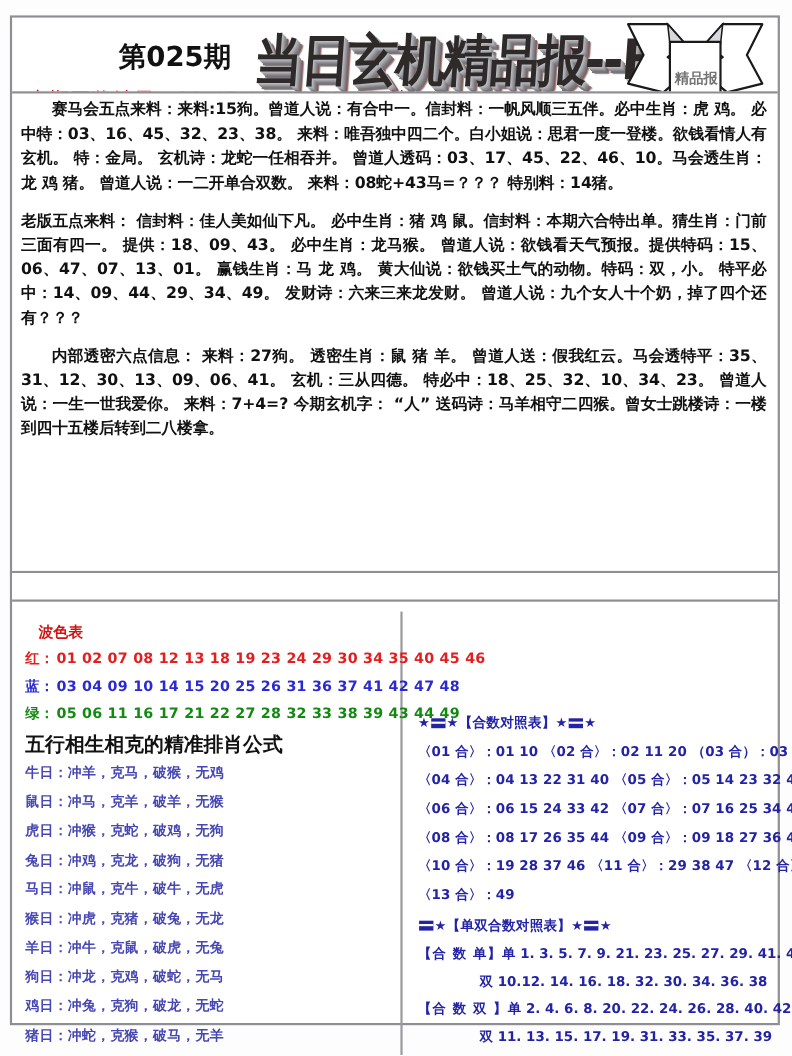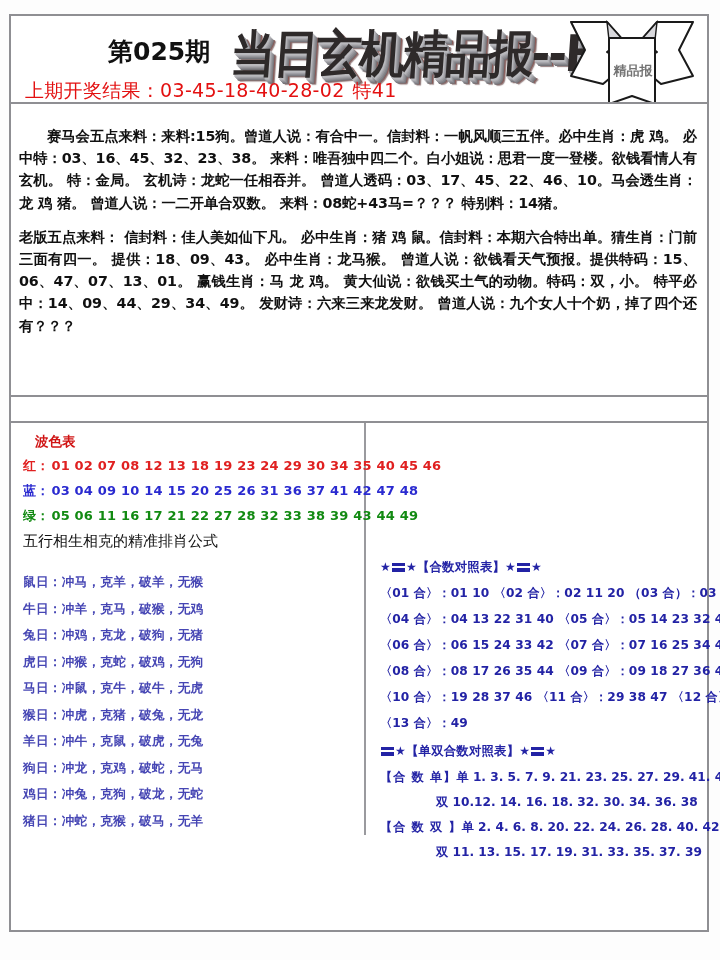--- a/index.html
+++ b/index.html
@@ -24,21 +24,21 @@
     width: 700px;
     height: 918px;
     border: 2px solid #8f8f93;
     background: #ffffff;
     box-sizing: border-box;
   }
 
   
   .header {
     position: relative;
-    height: 88px;
+    height: 69px;
     border-bottom: 2px solid #8f8f93;
     box-sizing: border-box;
     overflow: hidden;
   }
   .issue-no {
     position: absolute;
     left: 97px;
     top: 19px;
     font-size: 25px;
     font-weight: bold;
@@ -95,24 +95,24 @@
     width: 66px;
     text-align: center;
     font-size: 13px;
     font-weight: bold;
     color: #737373;
     letter-spacing: 0px;
   }
 
   
   .article {
-    padding: 21px 10px 2px 8px;
+    padding: 4px 10px 2px 8px;
     border-bottom: 2px solid #8f8f93;
     box-sizing: border-box;
-    height: 293px;
+    height: 436px;
   }
   .para {
     font-size: 14.3px;
     line-height: 22.2px;
     color: #111111;
     font-weight: bold;
     text-align: justify;
     font-family: "DejaVu Sans", "Liberation Sans", sans-serif;
     margin: 0 0 12px 0;
     letter-spacing: -0.1px;
@@ -125,20 +125,21 @@
     border-bottom: 2px solid #8f8f93;
     box-sizing: border-box;
     background: #ffffff;
   }
 
   
   .lower {
     display: flex;
     height: 412px;
     box-sizing: border-box;
+    align-items: flex-end;
   }
   .col-left {
     width: 355px;
     box-sizing: border-box;
     border-right: 2px solid #9a9a9e;
     padding: 8px 4px 0 12px;
   }
   .col-right {
     flex: 1;
     box-sizing: border-box;
@@ -159,24 +160,24 @@
     margin: 0 0 7px 0;
     white-space: nowrap;
     letter-spacing: 0.2px;
   }
   .wave-row .lbl { margin-right: 2px; }
   .wave-red   { color: #e02020; }
   .wave-blue  { color: #2a2ad0; }
   .wave-green { color: #128a12; }
 
   .formula-title {
-    font-size: 15px;
-    font-weight: normal;
+    font-size: 18px;
+    font-weight: bold;
     color: #111111;
-    margin: 4px 0 23px 0;
+    margin: 4px 0 5px 0;
   }
   .zodiac-line {
     font-size: 12.6px;
     font-weight: bold;
     color: #4646b4;
     margin: 0 0 9.5px 0;
     white-space: nowrap;
     letter-spacing: 0.3px;
   }
 
@@ -248,20 +249,21 @@
           <path d="M94,4 L78,22 L92,22 Z" fill="#d9d9dd" stroke="#1a1a1a" stroke-width="1.4"></path>
           <path d="M46,20 L92,20 L92,86 L69,78 L46,86 Z" fill="#ffffff" stroke="#1a1a1a" stroke-width="2" stroke-linejoin="round"></path>
         </svg>
         <div class="ribbon-label">精品报</div>
       </div>
     </div>
 
     <div class="article">
       <p class="para indent">赛马会五点来料：来料:15狗。曾道人说：有合中一。信封料：一帆风顺三五伴。必中生肖：虎 鸡。 必中特：03、16、45、32、23、38。 来料：唯吾独中四二个。白小姐说：思君一度一登楼。欲钱看情人有玄机。 特：金局。         玄机诗：龙蛇一任相吞并。 曾道人透码：03、17、45、22、46、10。马会透生肖：龙 鸡 猪。 曾道人说：一二开单合双数。 来料：08蛇+43马=？？？ 特别料：14猪。</p>
       <p class="para">老版五点来料： 信封料：佳人美如仙下凡。 必中生肖：猪 鸡 鼠。信封料：本期六合特出单。猜生肖：门前三面有四一。 提供：18、09、43。         必中生肖：龙马猴。 曾道人说：欲钱看天气预报。提供特码：15、06、47、07、13、01。 赢钱生肖：马 龙 鸡。 黄大仙说：欲钱买土气的动物。特码：双，小。 特平必中：14、09、44、29、34、49。 发财诗：六来三来龙发财。 曾道人说：九个女人十个奶，掉了四个还有？？？</p>
+      <p class="para indent">内部透密六点信息： 来料：27狗。      透密生肖：鼠 猪 羊。 曾道人送：假我红云。马会透特平：35、31、12、30、13、09、06、41。        玄机：三从四德。        特必中：18、25、32、10、34、23。 曾道人说：一生一世我爱你。 来料：7+4=? 今期玄机字： “人”       送码诗：马羊相守二四猴。曾女士跳楼诗：一楼到四十五楼后转到二八楼拿。</p>
     </div>
 
     <div class="spacer-bar"></div>
 
     <div class="lower">
 
       <div class="col-left">
 
         <div class="wave-title">波色表</div>
 
@@ -270,24 +272,24 @@
         </div>
         <div class="wave-row wave-blue">
           <span class="lbl">蓝：</span><span>03 04 09 10 14 15 20 25 26 31 36 37 41 42 47 48</span>
         </div>
         <div class="wave-row wave-green">
           <span class="lbl">绿：</span><span>05 06 11 16 17 21 22 27 28 32 33 38 39 43 44 49</span>
         </div>
 
         <div class="formula-title">五行相生相克的精准排肖公式</div>
 
+        <div class="zodiac-line">牛日：冲羊，克马，破猴，无鸡</div>
         <div class="zodiac-line">鼠日：冲马，克羊，破羊，无猴</div>
-        <div class="zodiac-line">牛日：冲羊，克马，破猴，无鸡</div>
+        <div class="zodiac-line">虎日：冲猴，克蛇，破鸡，无狗</div>
         <div class="zodiac-line">兔日：冲鸡，克龙，破狗，无猪</div>
-        <div class="zodiac-line">虎日：冲猴，克蛇，破鸡，无狗</div>
         <div class="zodiac-line">马日：冲鼠，克牛，破牛，无虎</div>
         <div class="zodiac-line">猴日：冲虎，克猪，破兔，无龙</div>
         <div class="zodiac-line">羊日：冲牛，克鼠，破虎，无兔</div>
         <div class="zodiac-line">狗日：冲龙，克鸡，破蛇，无马</div>
         <div class="zodiac-line">鸡日：冲兔，克狗，破龙，无蛇</div>
         <div class="zodiac-line">猪日：冲蛇，克猴，破马，无羊</div>
       </div>
 
       <div class="col-right">
 

